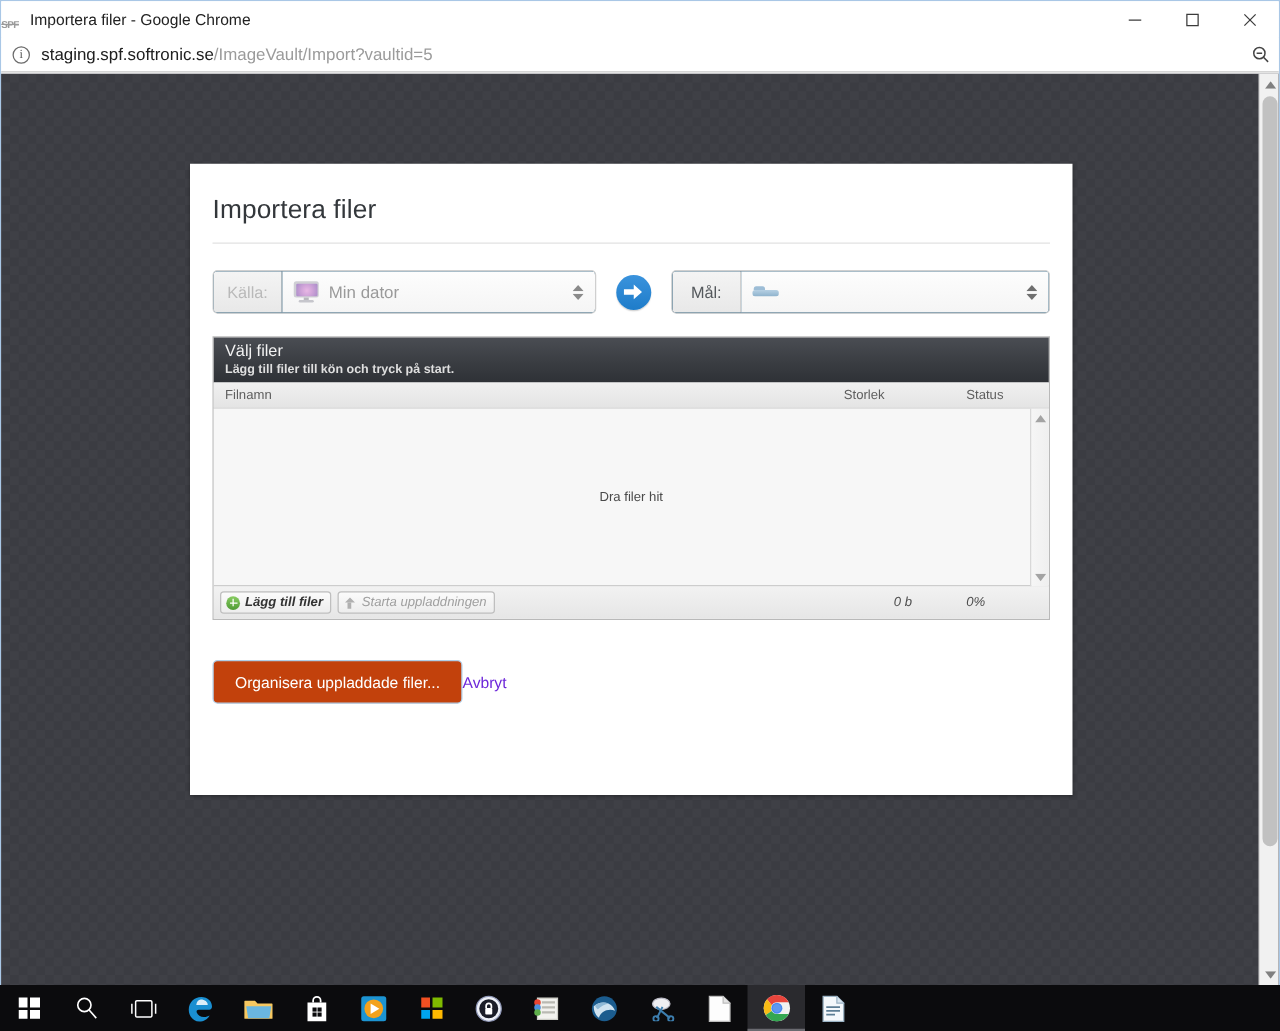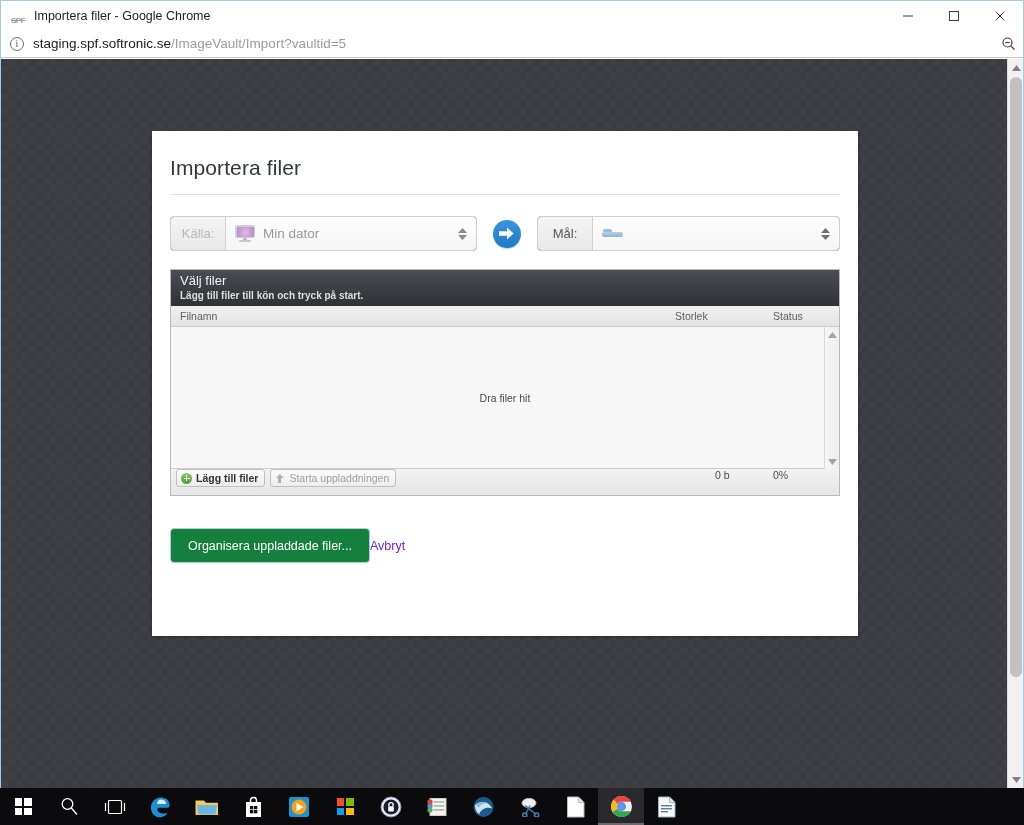--- a/index.html
+++ b/index.html
@@ -21,21 +21,21 @@
     border-top: 1px solid #a9c7e6;
   }
 
   
   #titlebar {
     position: relative; height: 29px; width: 100%;
     background: #ffffff;
     display: flex; align-items: center;
   }
   #tab-favicon {
-    width: 16px; height: 13px; margin-left: 10px; margin-right: 7px;
+    width: 16px; height: 13px; margin-right: 7px;
     position: relative; flex: none;
   }
   #tab-favicon .spf {
     font-size: 8px; color: #9a9a9a; font-weight: bold;
     font-family: "Liberation Sans", sans-serif;
     letter-spacing: -0.5px; line-height: 13px;
     text-decoration: line-through;
   }
   #window-title {
     font-size: 12.5px; color: #222; white-space: nowrap;
@@ -246,23 +246,24 @@
   }
   .sb-arrow {
     position: absolute; left: 0; width: 15px; height: 15px;
     display: flex; align-items: center; justify-content: center;
     color: #a3a3a3;
   }
   #sb-up { top: 0; }
   #sb-down { bottom: 0; }
 
   #uploader-foot {
-    height: 26px; display: flex; 
+    height: 26px; display: flex; align-items: center;
     background: linear-gradient(to bottom, #f2f2f2, #e6e6e6);
     padding: 0 0 0 5px;
+    font-style: italic;
   }
   .mini-btn {
     height: 18px; display: inline-flex; align-items: center;
     border: 1px solid #bfbfbf; border-radius: 3px;
     background: linear-gradient(to bottom, #fbfbfb, #ededed);
     padding: 0 6px 0 4px; font-size: 10.5px; color: #333;
     margin-right: 5px; cursor: pointer; font-weight: bold;
   }
   .mini-btn.disabled { color: #9f9f9f; font-weight: normal; cursor: default; }
   .plus-icon {
@@ -291,21 +292,21 @@
   #foot-size { width: 58px; flex: none; font-size: 10.5px; color: #4d4d4d; }
   #foot-pct { width: 66px; flex: none; font-size: 10.5px; color: #4d4d4d; }
 
   
   #actions {
     margin: 32px 18px 0 18px; display: flex; align-items: center;
   }
   #organise-btn {
     height: 35px; padding: 0 17px;
     display: flex; align-items: center;
-    background: #15803d; border: 1px solid #b0cde6; border-radius: 4px;
+    background: #c2410c; border: 1px solid #b0cde6; border-radius: 4px;
     font-size: 12.5px; color: #ffffff; cursor: default;
   }
   #cancel-link {
     font-size: 12.5px; color: #6d28d9; cursor: pointer;
   }
 
   
   #page-scrollbar {
     position: absolute; right: 0; top: 0; width: 16px; height: 729px;
     background: #f1f1f1; border-left: 1px solid #dcdcdc;

